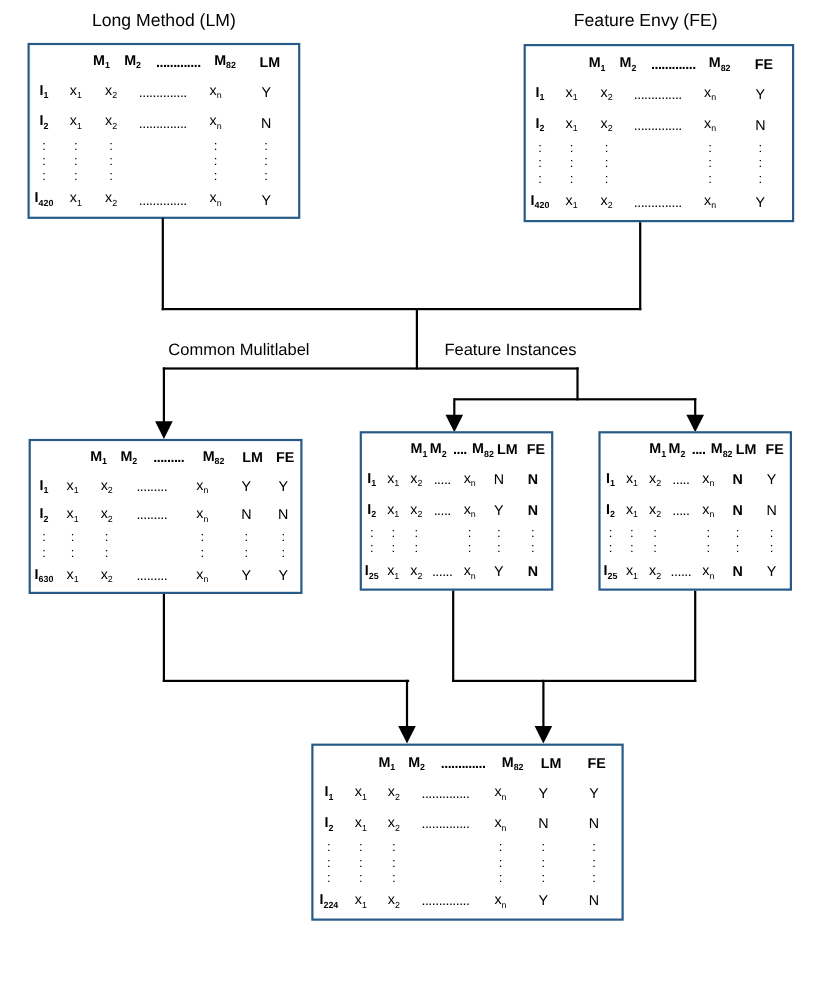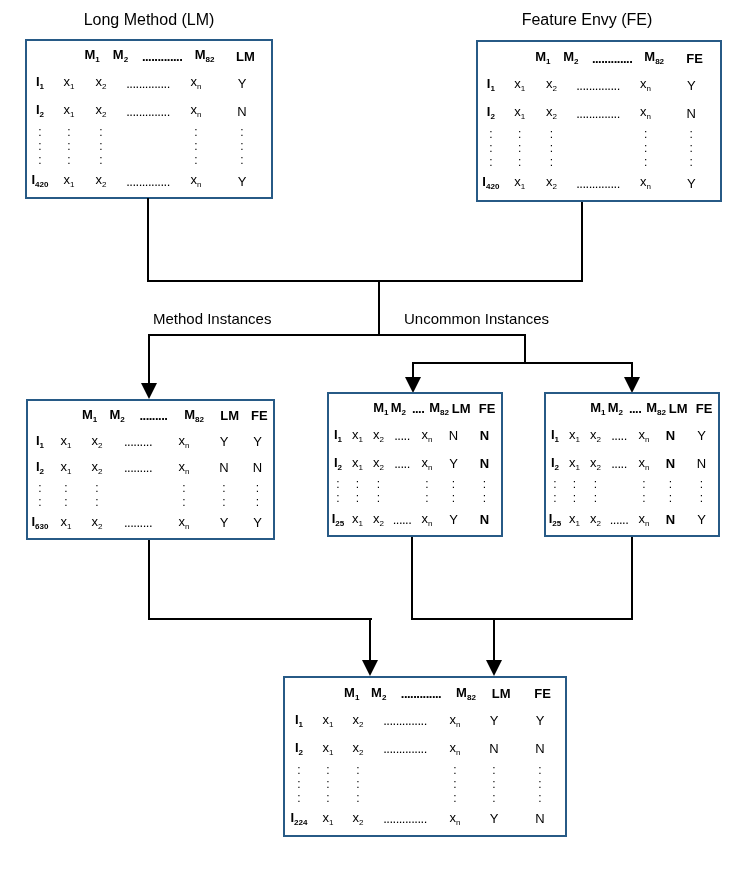--- a/index.html
+++ b/index.html
@@ -212,22 +212,22 @@
         <span class="cell">x<sub>n</sub></span>
         <span class="cell">Y</span>
       </div>
     </div>
 
   <div class="lv" style="left:147px;top:198px;height:84px;"></div>
   <div class="lv" style="left:581px;top:202px;height:80px;"></div>
   <div class="lh" style="left:147px;top:280px;width:436px;"></div>
   <div class="lv" style="left:378px;top:280px;height:56px;"></div>
 
-  <div class="flabel" style="left:153px;top:310px;">Method Instances</div>
-  <div class="flabel" style="left:404px;top:310px;">Uncommon Instances</div>
+  <div class="flabel" style="left:153px;top:310px;">Common Mulitlabel</div>
+  <div class="flabel" style="left:404px;top:310px;">Feature Instances</div>
 
   <div class="lh" style="left:148px;top:334px;width:378px;"></div>
   <div class="lv" style="left:148px;top:334px;height:52px;"></div>
   <div class="arrow" style="left:141px;top:383px;"></div>
 
   <div class="lv" style="left:524px;top:334px;height:30px;"></div>
   <div class="lh" style="left:413px;top:362px;width:220px;"></div>
   <div class="lv" style="left:412px;top:362px;height:18px;"></div>
   <div class="arrow" style="left:405px;top:377px;"></div>
   <div class="lv" style="left:631px;top:362px;height:18px;"></div>

